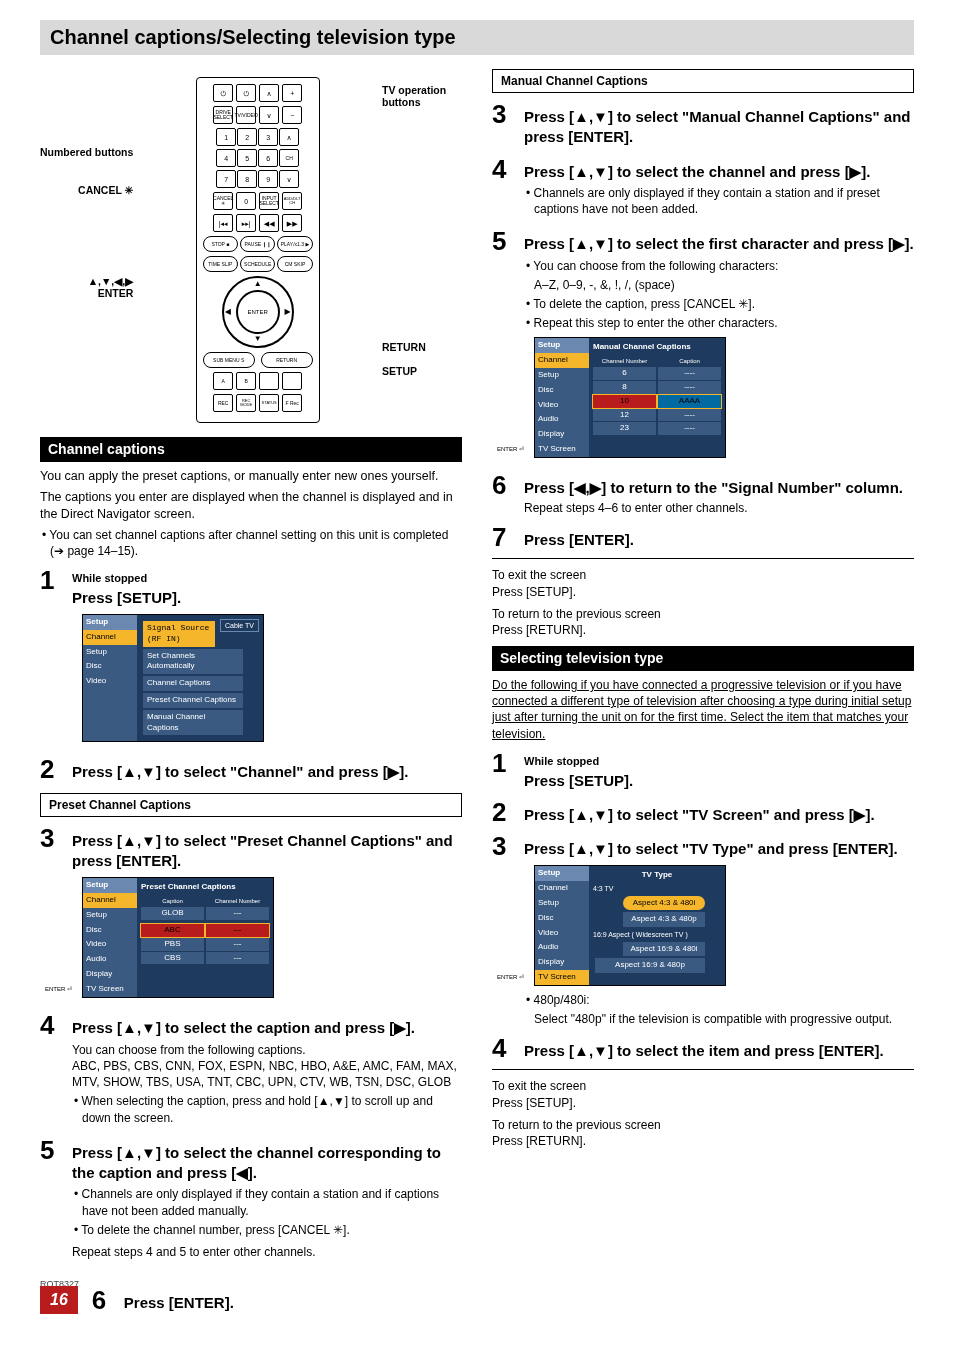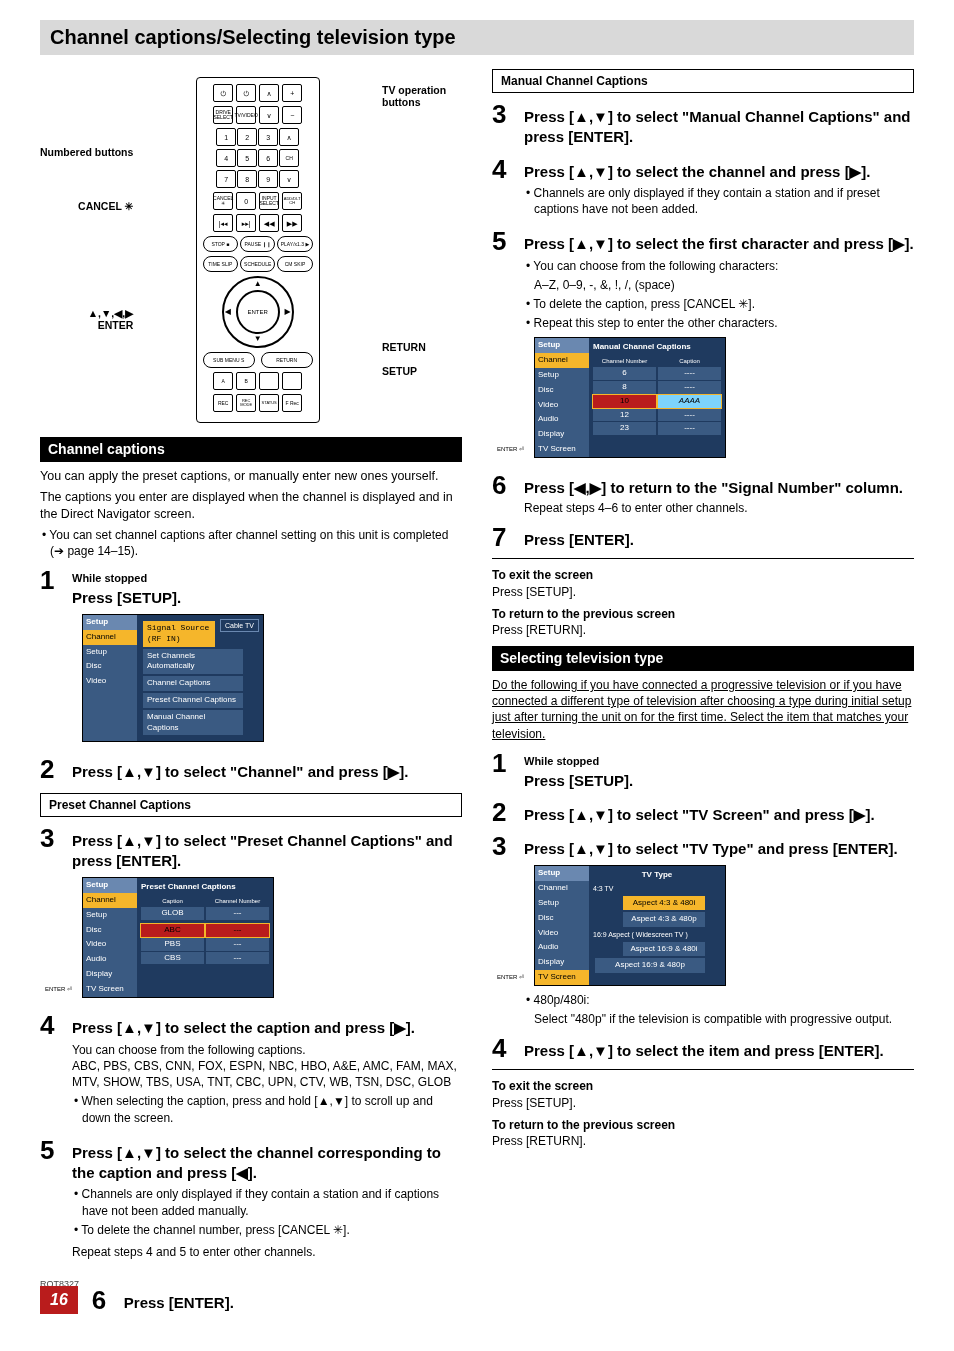--- a/index.html
+++ b/index.html
@@ -38,21 +38,21 @@
   .small-label { font-size:11px; font-weight:bold;}
   .instr { font-size:15px; font-weight:bold; margin-top:2px;}
   .sub-box {
     border:1px solid #000;
     padding:3px 8px;
     font-size:12px;
     font-weight:bold;
     margin: 10px 0 4px 0;
   }
   .bul { padding-left:10px; text-indent:-8px; margin:3px 0; font-size:12px;}
-  .note-head { font-weight:bold; font-size:12px; }
+  .note-head { font-weight:normal; font-size:12px; }
   .note-body { font-size:12px; margin-bottom:6px;}
   .rule { border-top:1px solid #000; margin:8px 0;}
   .page-num {
     position:relative; margin-top:18px;
   }
   .page-num .box {
     display:inline-block; background:#b91c1c; color:#fff; font-style:italic;
     font-weight:bold; font-size:16px; padding:3px 10px;
   }
   .rqt { font-size:9px; color:#444; margin-bottom:-4px;}
@@ -115,36 +115,36 @@
   .menu-right .opt { background:#3a5a82; margin:2px 16px 2px 2px; padding:2px 4px;}
   .menu-right .optsel { background:#f5b62b; color:#000;}
   .menu-right .rt-label {
     position:absolute; right:4px; top:4px; background:#1f3a5f;
     border:1px solid #6a88b0; padding:1px 4px; font-size:7px;
   }
   .tbl2 { display:flex; gap:2px; margin:1px 0;}
   .tbl2 .c { flex:1; text-align:center; padding:1px 0;}
   .tbl2.filled .c { background:#3a5a82;}
   .tbl2.sel .c { background:#b91c1c; color:#000; outline:1px solid #f5b62b;}
-  .tbl2.selcap .c:last-child{background:#7dd3fc;color:#000;font-style:italic;}
+  .tbl2.selcap .c:last-child{background:#0369a1;color:#000;}
   .enter-lbl { position:absolute; font-size:6px; color:#000; bottom:4px; left:-38px;}
 </style>
 </head>
 <body>
 
 <div class="page-title-bar">Channel captions/Selecting television type</div>
 
 <div class="two-col">
 
 <div class="col">
 
   <div class="callout remote-wrap">
     <div class="callout-row" style="width:100%; align-items:flex-start;">
 
-      <div style="display:flex; flex-direction:column; gap:36px; align-items:flex-end; text-align:right; padding-top:70px;">
+      <div style="display:flex; flex-direction:column; gap:20px; align-items:flex-end; text-align:right; padding-top:70px;">
         <span class="callout-label">Numbered buttons</span>
         <span class="callout-label" style="margin-top:6px;">CANCEL ✳</span>
         <span class="callout-label" style="margin-top:60px; white-space:pre;">▲,▼,◀,▶
 ENTER</span>
       </div>
 
       <div class="remote">
         <div class="r-row">
           <div class="btn-sq">⏻</div>
           <div class="btn-sq">⏻</div>
@@ -478,21 +478,21 @@
           <div class="item">Setup</div>
           <div class="item">Disc</div>
           <div class="item">Video</div>
           <div class="item">Audio</div>
           <div class="item">Display</div>
           <div class="item sel">TV Screen</div>
         </div>
         <div class="menu-right">
           <div class="title" style="text-align:center;">TV Type</div>
           <div style="font-size:7px;margin:3px 0 1px;">4:3 TV</div>
-          <div class="opt optsel" style="margin-left:30px;text-align:center;">Aspect 4:3 &amp; 480i</div>
+          <div class="opt optsel" style="margin-left:30px;text-align:center;border-radius:7px;">Aspect 4:3 &amp; 480i</div>
           <div class="opt" style="margin-left:30px;text-align:center;">Aspect 4:3 &amp; 480p</div>
           <div style="font-size:7px;margin:3px 0 1px;">16:9 Aspect ( Widescreen TV )</div>
           <div class="opt" style="margin-left:30px;text-align:center;">Aspect 16:9 &amp; 480i</div>
           <div class="opt" style="text-align:center;">Aspect 16:9 &amp; 480p</div>
         </div>
         <span class="enter-lbl">ENTER ⏎</span>
       </div>
       <div class="bul">• 480p/480i:</div>
       <div style="font-size:12px;padding-left:10px;">Select "480p" if the television is compatible with progressive output.</div>
     </div>

